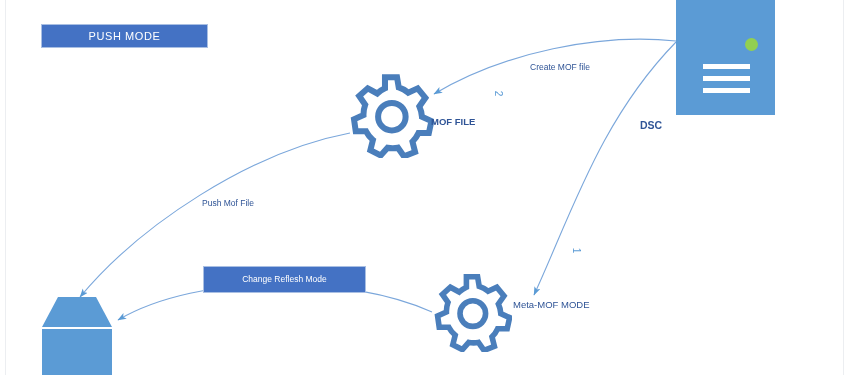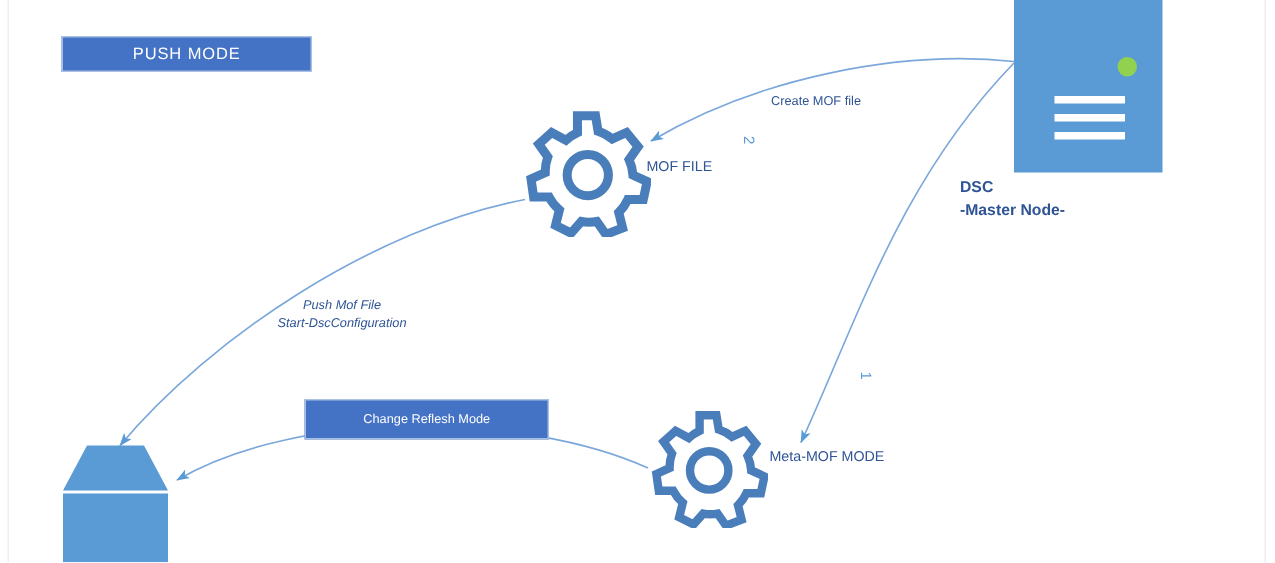--- a/index.html
+++ b/index.html
@@ -115,34 +115,33 @@
     pointer-events: none;
   }
 
   
   .label {
     position: absolute;
     color: #2F5496;
     font-size: 9px;
     white-space: nowrap;
   }
-  #label-mof-file      { left: 431px; top: 106px; font-size: 9.5px; }
+  #label-mof-file      { left: 431px; top: 116px; font-size: 9.5px; font-weight: bold; }
   #label-meta-mof-file { left: 513px; top: 299px; font-size: 9.5px; }
-  #label-create-mof    { left: 514px; top: 62px;  font-size: 8.5px; }
+  #label-create-mof    { left: 530px; top: 62px;  font-size: 8.5px; }
 
   #label-push-mof {
     position: absolute;
     left: 168px;
     top: 197px;
     width: 120px;
     text-align: center;
     color: #2F5496;
     font-size: 8.5px;
     line-height: 12px;
-    font-style: italic;
   }
 
   .step-num {
     position: absolute;
     color: #5B9BD5;
     font-size: 10px;
     font-weight: 400;
   }
   #step-2 { left: 496px; top: 88px;  transform: rotate(90deg); }
   #step-1 { left: 574px; top: 245px; transform: rotate(90deg); }
@@ -195,21 +194,20 @@
 
   <div id="dsc-node">
     <div class="server-body"></div>
     <div class="led"></div>
     <div class="bar b1"></div>
     <div class="bar b2"></div>
     <div class="bar b3"></div>
   </div>
   <div id="dsc-caption">
     <div>DSC</div>
-    <div>-Master Node-</div>
   </div>
 
   <svg id="gear-mof" class="gear" viewBox="0 0 100 100" xmlns="http://www.w3.org/2000/svg">
     <path fill="none" stroke="#4A7EBB" stroke-width="7" stroke-linejoin="miter" d="M43,6 L57,6 L59,18 A33,33 0 0 1 70,24 L81,19 L90,30 L83,40
              A33,33 0 0 1 86,52 L97,57 L94,71 L82,71 A33,33 0 0 1 75,81
              L78,93 L65,98 L58,88 A33,33 0 0 1 46,88 L38,97 L26,91 L29,79
              A33,33 0 0 1 21,69 L9,69 L7,55 L18,50 A33,33 0 0 1 20,38
              L13,28 L23,19 L34,25 A33,33 0 0 1 43,19 Z"></path>
     <circle cx="51" cy="52" r="16" fill="none" stroke="#4A7EBB" stroke-width="7"></circle>
   </svg>
@@ -231,20 +229,19 @@
   </svg>
 
   <div class="label" id="label-create-mof">Create MOF file</div>
 
   <div class="step-num" id="step-2">2</div>
 
   <div class="step-num" id="step-1">1</div>
 
   <div id="label-push-mof">
     <div>Push Mof File</div>
-    <div>Start-DscConfiguration</div>
   </div>
 
   <div id="refresh-mode-box">
     <div>Change Reflesh Mode</div>
   </div>
 
 </div>
 
 </body></html>

